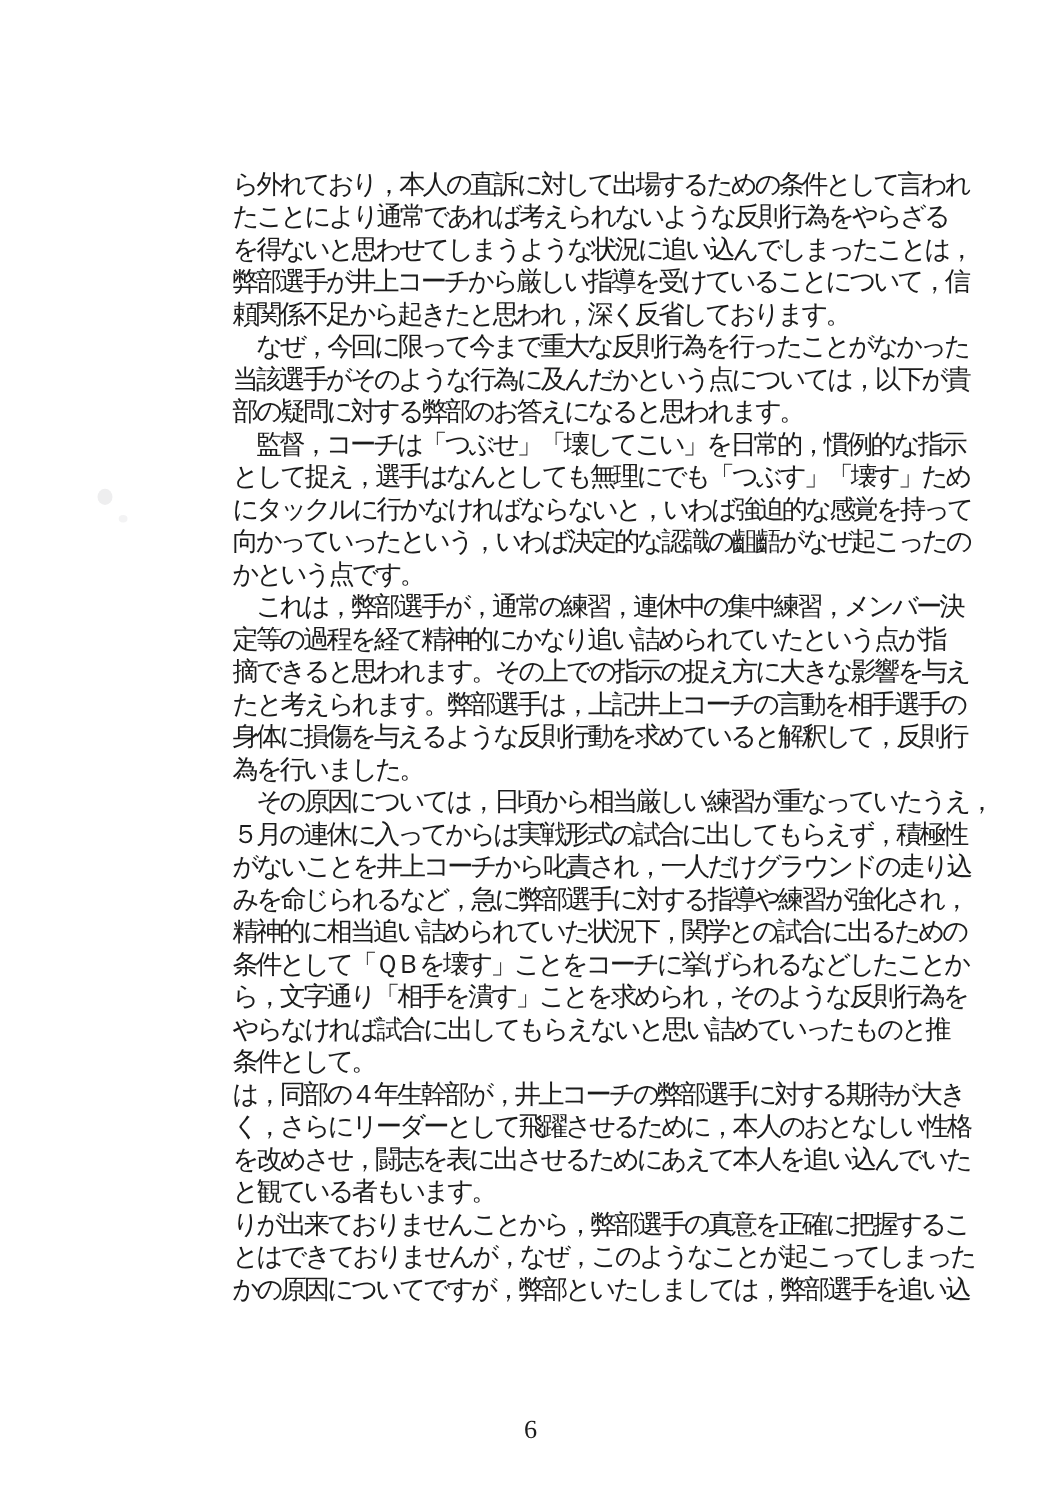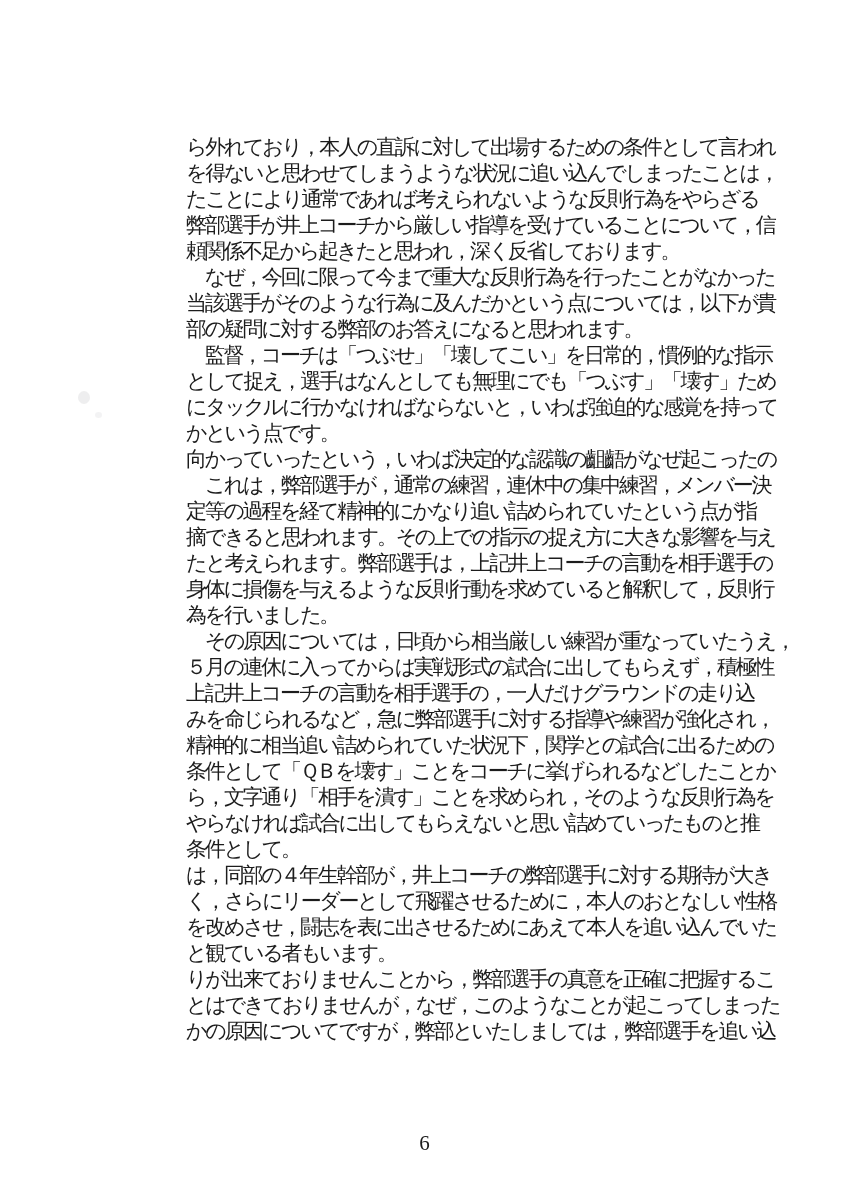--- a/index.html
+++ b/index.html
@@ -49,41 +49,41 @@
   .artifact-1 { left: 78px; top: 391px; width: 12px; height: 13px; }
   .artifact-2 { left: 95px; top: 412px; width: 7px; height: 6px; background: rgba(90,90,95,0.07); }
 </style>
 </head>
 <body>
 
 <div class="page">
 
   <div class="text-block">
       <div class="line">ら外れており，本人の直訴に対して出場するための条件として言われ</div>
+      <div class="line">たことにより通常であれば考えられないような反則行為をやらざる</div>
       <div class="line">を得ないと思わせてしまうような状況に追い込んでしまったことは，</div>
-      <div class="line">たことにより通常であれば考えられないような反則行為をやらざる</div>
       <div class="line">弊部選手が井上コーチから厳しい指導を受けていることについて，信</div>
       <div class="line">頼関係不足から起きたと思われ，深く反省しております。</div>
       <div class="line">　なぜ，今回に限って今まで重大な反則行為を行ったことがなかった</div>
       <div class="line">当該選手がそのような行為に及んだかという点については，以下が貴</div>
       <div class="line">部の疑問に対する弊部のお答えになると思われます。</div>
       <div class="line">　監督，コーチは「つぶせ」「壊してこい」を日常的，慣例的な指示</div>
       <div class="line">として捉え，選手はなんとしても無理にでも「つぶす」「壊す」ため</div>
       <div class="line">にタックルに行かなければならないと，いわば強迫的な感覚を持って</div>
+      <div class="line">向かっていったという，いわば決定的な認識の齟齬がなぜ起こったの</div>
       <div class="line">かという点です。</div>
-      <div class="line">向かっていったという，いわば決定的な認識の齟齬がなぜ起こったの</div>
       <div class="line">　これは，弊部選手が，通常の練習，連休中の集中練習，メンバー決</div>
       <div class="line">定等の過程を経て精神的にかなり追い詰められていたという点が指</div>
       <div class="line">摘できると思われます。その上での指示の捉え方に大きな影響を与え</div>
       <div class="line">たと考えられます。弊部選手は，上記井上コーチの言動を相手選手の</div>
       <div class="line">身体に損傷を与えるような反則行動を求めていると解釈して，反則行</div>
       <div class="line">為を行いました。</div>
       <div class="line">　その原因については，日頃から相当厳しい練習が重なっていたうえ，</div>
       <div class="line">５月の連休に入ってからは実戦形式の試合に出してもらえず，積極性</div>
-      <div class="line">上記井上コーチの言動を相手選手の，一人だけグラウンドの走り込</div>
+      <div class="line">がないことを井上コーチから叱責され，一人だけグラウンドの走り込</div>
       <div class="line">みを命じられるなど，急に弊部選手に対する指導や練習が強化され，</div>
       <div class="line">精神的に相当追い詰められていた状況下，関学との試合に出るための</div>
       <div class="line">条件として「ＱＢを壊す」ことをコーチに挙げられるなどしたことか</div>
       <div class="line">ら，文字通り「相手を潰す」ことを求められ，そのような反則行為を</div>
       <div class="line">やらなければ試合に出してもらえないと思い詰めていったものと推</div>
       <div class="line">条件として。</div>
       <div class="line">は，同部の４年生幹部が，井上コーチの弊部選手に対する期待が大き</div>
       <div class="line">く，さらにリーダーとして飛躍させるために，本人のおとなしい性格</div>
       <div class="line">を改めさせ，闘志を表に出させるためにあえて本人を追い込んでいた</div>
       <div class="line">と観ている者もいます。</div>

